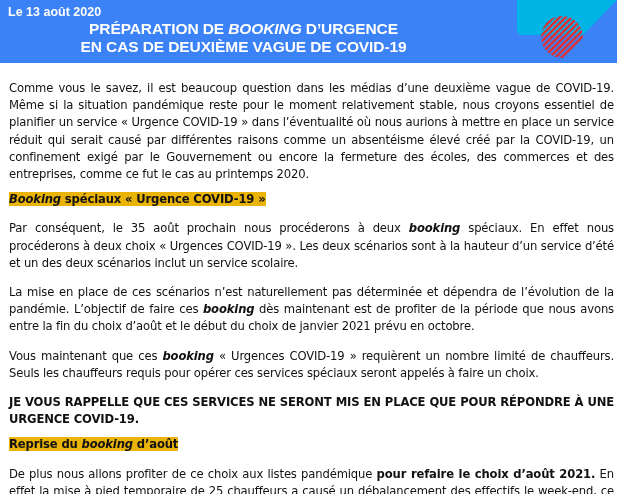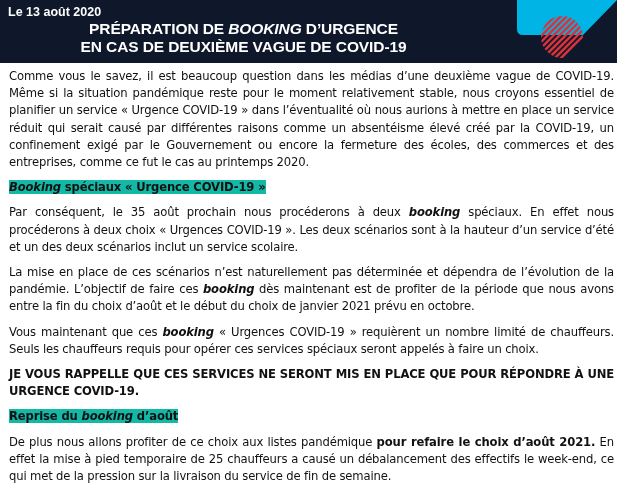--- a/index.html
+++ b/index.html
@@ -1,39 +1,39 @@
 <!DOCTYPE html>
 <html><head>
 <meta charset="utf-8">
 <style>
   html, body { margin: 0; padding: 0; }
   body {
     width: 617px; height: 494px; overflow: hidden; background: #ffffff;
     font-family: "DejaVu Sans", sans-serif; color: #111;
   }
   .header {
-    position: relative; width: 617px; height: 63px; background: #0f172a; overflow: hidden;
+    position: relative; width: 617px; height: 63px; background: #3b82f6; overflow: hidden;
   }
   .date {
     position: absolute; left: 8px; top: 5px; color: #fff;
     font-family: "Liberation Sans", sans-serif; font-weight: bold; font-size: 12.5px;
   }
   .title {
     position: absolute; left: 0; width: 487px; top: 20px; text-align: center;
     color: #fff; font-family: "Liberation Sans", sans-serif; font-weight: bold;
     font-size: 15.5px; line-height: 18px; letter-spacing: -0.1px;
   }
   .title .t1, .title .t2 { display: block; }
   .logo { position: absolute; left: 505px; top: 0; width: 112px; height: 63px; }
   .doc {
     position: absolute; left: 9px; top: 68px; width: 605px;
     font-size: 11.6px; line-height: 17.2px; letter-spacing: -0.15px;
   }
-  .doc p { margin: 0 0 8px 0; text-align: justify; text-align-last: left; }
-  .hl { background: #14b8a6; font-weight: bold; }
+  .doc p { margin: 12px 0 8px 0; text-align: justify; text-align-last: left; }
+  .hl { background: #eab308; font-weight: bold; }
   .hl-wrap { margin: 0 0 8px 0; }
   .caps { font-weight: bold; }
 </style>
 </head>
 <body>
 
 <div class="header">
   <div class="date">Le 13 août 2020</div>
   <div class="title">
     <span class="t1"><span>PRÉPARATION DE </span><i>BOOKING</i><span> D’URGENCE</span></span>

